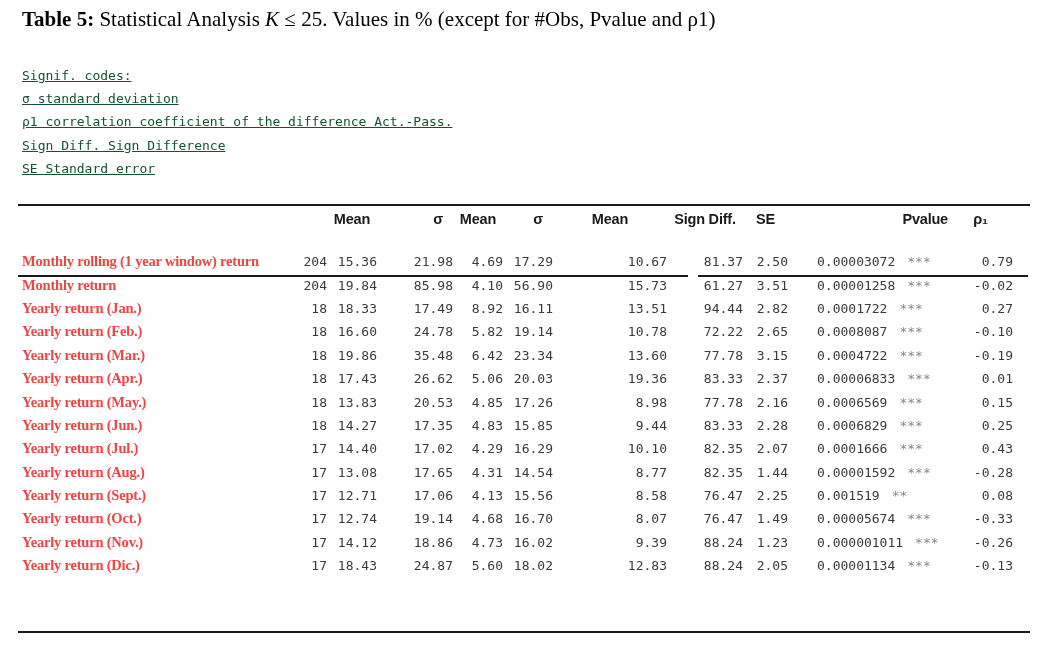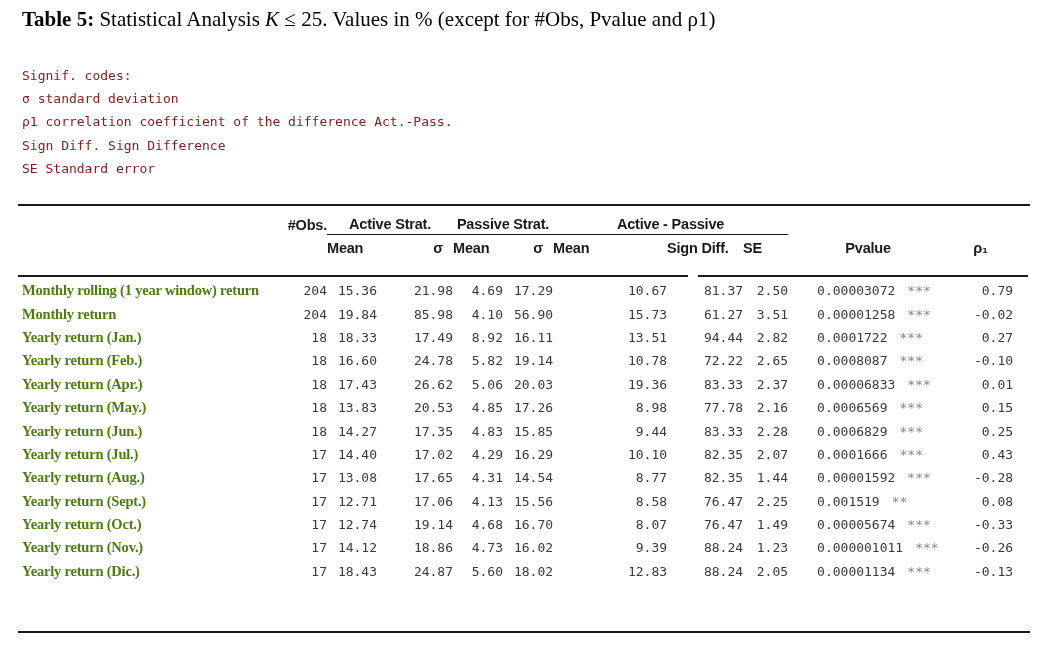--- a/index.html
+++ b/index.html
@@ -7,51 +7,51 @@
         font-family:"Liberation Sans","DejaVu Sans",sans-serif;color:#1a1a1a;}
 
   
   .title{position:absolute;left:22px;top:7px;font-family:"Liberation Serif","DejaVu Serif",serif;
          font-size:21px;color:#000;white-space:nowrap;text-align:center;}
   .title .bold{font-weight:bold;}
   .title .it{font-style:italic;}
 
   
   .notes{position:absolute;left:22px;top:64px;font-family:"DejaVu Sans Mono","Liberation Mono",monospace;
-         font-size:13px;color:#7f1d1d;}
+         font-size:13px;color:#14532d;text-decoration:underline;}
   .notes div{height:23.2px;line-height:23.2px;white-space:pre;}
 
   
   .rule{position:absolute;background:#1a1a1a;}
   .rule-top{left:18px;top:204px;width:1012px;height:2px;}
   .rule-mid-l{left:18px;top:275px;width:670px;height:2px;}
   .rule-mid-r{left:698px;top:275px;width:330px;height:2px;}
   .rule-bottom{left:18px;top:631px;width:1012px;height:2px;}
 
   
   table.results{position:absolute;left:18px;top:206px;width:1012px;border-collapse:collapse;
                 table-layout:fixed;}
   table.results th, table.results td{padding:0;margin:0;white-space:nowrap;vertical-align:middle;}
 
   thead th{font-family:"Liberation Sans","DejaVu Sans",sans-serif;font-weight:bold;
            font-size:14.5px;letter-spacing:-0.2px;color:#1a1a1a;height:26px;}
   thead tr.groups th{vertical-align:bottom;padding-bottom:2px;}
   thead th.grp{text-align:center;border-bottom:1.5px solid #1a1a1a;}
   thead th.obs-h{text-align:right;}
   thead tr.subs th{vertical-align:middle;}
-  thead th.num-h{text-align:left;}
+  thead th.num-h{text-align:center;}
   thead th.sig-h{text-align:right;padding-right:10px;}
-  thead th.ctr-h{text-align:center;}
+  thead th.ctr-h{text-align:right;}
   thead th.rho-h{text-align:center;padding-right:17px;}
   thead tr.spacer td{height:18px;}
 
   tbody td{font-family:"DejaVu Sans Mono","Liberation Mono",monospace;font-size:13px;
            color:#3a3a3a;height:23.4px;text-align:right;}
   tbody td.lbl{font-family:"Liberation Serif","DejaVu Serif",serif;font-weight:bold;
-               font-size:14.5px;letter-spacing:-0.2px;color:#4d7c0f;text-align:left;padding-left:4px;}
+               font-size:14.5px;letter-spacing:-0.2px;color:#ef4444;text-align:left;padding-left:4px;}
   tbody td.pv{text-align:left;padding-left:29px;}
   tbody td.pv .stars{color:#888;margin-left:12px;}
   tbody td.rho{padding-right:17px;}
 </style>
 </head>
 <body>
 
 <div id="page">
 
   <div class="title"><span class="bold">Table 5:</span><span> Statistical Analysis </span><span class="it">K</span><span> ≤ 25. Values in % (except for #Obs, Pvalue and ρ1)</span></div>
@@ -77,28 +77,20 @@
         <col style="width:76px">
       <col style="width:50px">
         <col style="width:50px">
       <col style="width:114px">
         <col style="width:76px">
         <col style="width:45px">
       <col style="width:160px">
         <col style="width:82px">
     </colgroup>
     <thead>
-      <tr class="groups">
-        <th colspan="2" class="obs-h">#Obs.</th>
-        <th colspan="2" class="grp">Active Strat.</th>
-        <th colspan="2" class="grp">Passive Strat.</th>
-        <th colspan="3" class="grp">Active - Passive</th>
-        <th></th>
-        <th></th>
-      </tr>
       <tr class="subs">
         <th colspan="2"></th>
         <th class="num-h">Mean</th>
         <th class="sig-h">σ</th>
         <th class="num-h">Mean</th>
         <th class="sig-h">σ</th>
         <th class="num-h">Mean</th>
         <th class="num-h">Sign Diff.</th>
         <th class="num-h">SE</th>
         <th class="ctr-h">Pvalue</th>
@@ -155,20 +147,33 @@
           <td>24.78</td>
           <td>5.82</td>
           <td>19.14</td>
           <td>10.78</td>
           <td>72.22</td>
           <td>2.65</td>
           <td class="pv"><span>0.0008087</span><span class="stars">***</span></td>
           <td class="rho">-0.10</td>
         </tr>
         <tr>
+          <td class="lbl">Yearly return (Mar.)</td>
+          <td>18</td>
+          <td>19.86</td>
+          <td>35.48</td>
+          <td>6.42</td>
+          <td>23.34</td>
+          <td>13.60</td>
+          <td>77.78</td>
+          <td>3.15</td>
+          <td class="pv"><span>0.0004722</span><span class="stars">***</span></td>
+          <td class="rho">-0.19</td>
+        </tr>
+        <tr>
           <td class="lbl">Yearly return (Apr.)</td>
           <td>18</td>
           <td>17.43</td>
           <td>26.62</td>
           <td>5.06</td>
           <td>20.03</td>
           <td>19.36</td>
           <td>83.33</td>
           <td>2.37</td>
           <td class="pv"><span>0.00006833</span><span class="stars">***</span></td>

